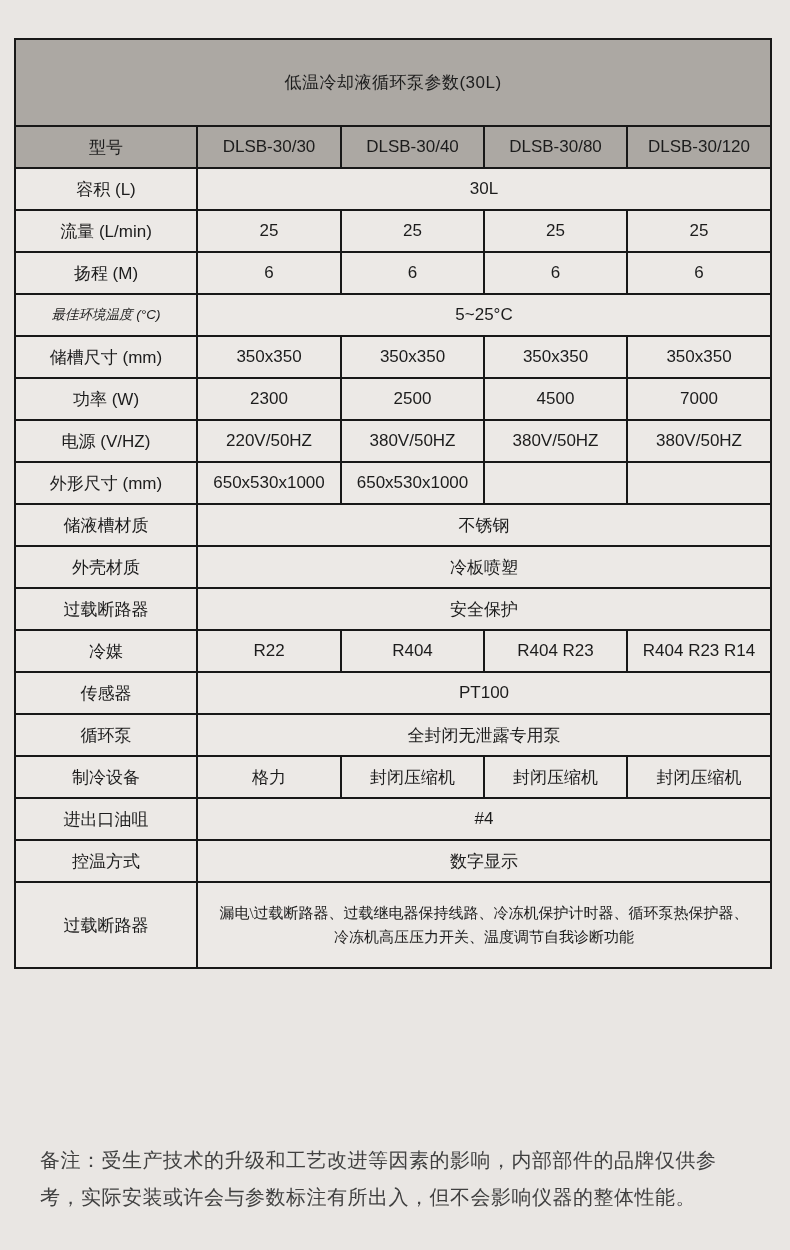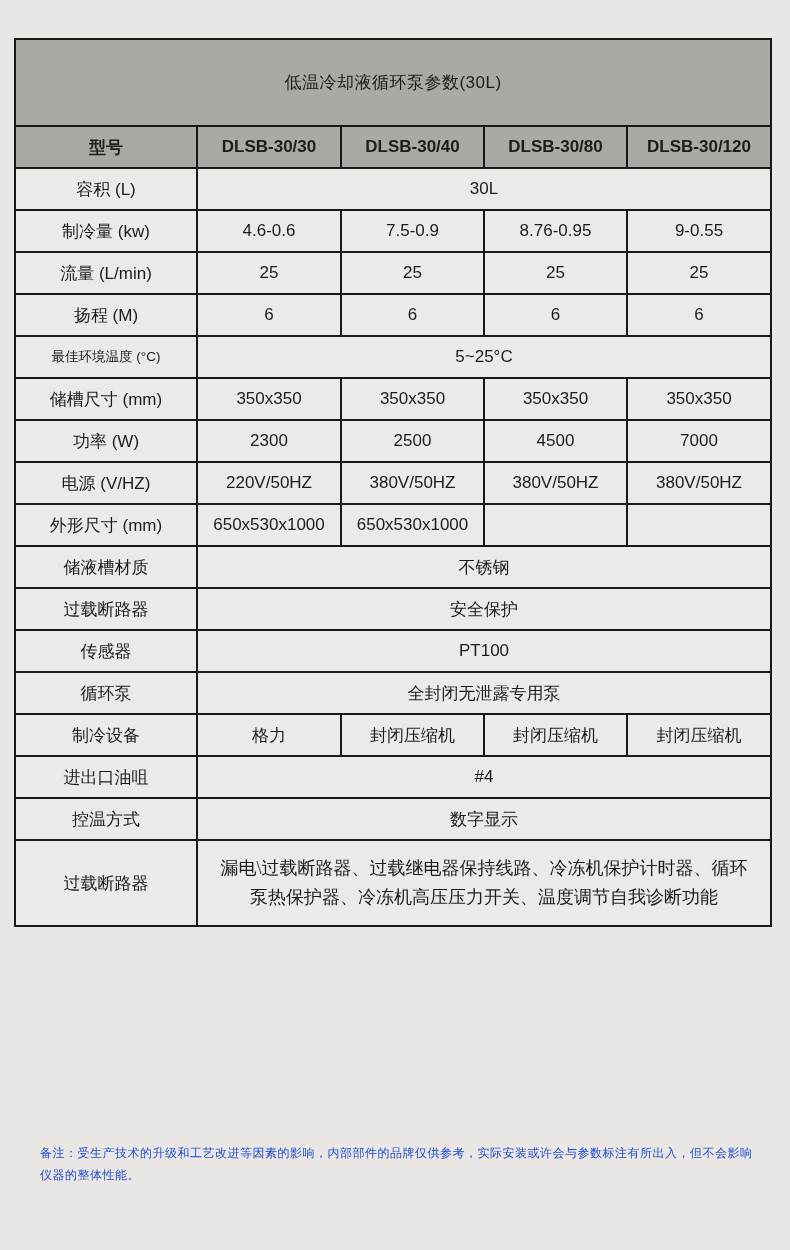--- a/index.html
+++ b/index.html
@@ -37,50 +37,51 @@
   .title-cell {
     background: #aca8a3;
     height: 85px;
     font-weight: bold;
     font-size: 17.5px;
     letter-spacing: 0.5px;
   }
   .header-row th {
     background: #aca8a3;
     height: 40px;
-    font-weight: bold;
+    font-weight: normal;
     font-size: 17px;
   }
   .spec-table tbody td {
     height: 40px;
     background: #ece9e6;
   }
   .spec-table tbody td.small-label {
     font-size: 13.5px;
+    font-style: italic;
   }
   .spec-table tbody td.safety-cell {
-    font-size: 18px;
+    font-size: 15px;
     line-height: 1.6;
     padding: 10px 14px;
     height: auto;
     white-space: normal;
     font-family: Liberation Serif, serif;
   }
   .spec-table tbody tr.tall-row td {
     height: 64px;
   }
   .note {
     position: absolute;
     left: 40px;
     top: 1142px;
     width: 716px;
-    font-size: 12px;
+    font-size: 20px;
     line-height: 1.85;
     letter-spacing: 0.5px;
-    color: #1d4ed8;
+    color: #404040;
     white-space: normal;
   }
 </style>
 </head>
 <body>
 
 <table class="spec-table">
   <colgroup>
     <col style="width:182px">
     <col style="width:144px">
@@ -99,27 +100,20 @@
       <th>DLSB-30/80</th>
       <th>DLSB-30/120</th>
     </tr>
   </thead>
   <tbody id="spec-body">
       <tr>
         <td>容积 (L)</td>
         <td colspan="4">30L</td>
       </tr>
       <tr>
-        <td>制冷量 (kw)</td>
-        <td>4.6-0.6</td>
-        <td>7.5-0.9</td>
-        <td>8.76-0.95</td>
-        <td>9-0.55</td>
-      </tr>
-      <tr>
         <td>流量 (L/min)</td>
         <td>25</td>
         <td>25</td>
         <td>25</td>
         <td>25</td>
       </tr>
       <tr>
         <td>扬程 (M)</td>
         <td>6</td>
         <td>6</td>
@@ -156,22 +150,33 @@
         <td>650x530x1000</td>
         <td>650x530x1000</td>
         <td></td>
         <td></td>
       </tr>
       <tr>
         <td>储液槽材质</td>
         <td colspan="4">不锈钢</td>
       </tr>
       <tr>
+        <td>外壳材质</td>
+        <td colspan="4">冷板喷塑</td>
+      </tr>
+      <tr>
         <td>过载断路器</td>
         <td colspan="4">安全保护</td>
+      </tr>
+      <tr>
+        <td>冷媒</td>
+        <td>R22</td>
+        <td>R404</td>
+        <td>R404 R23</td>
+        <td>R404 R23 R14</td>
       </tr>
       <tr>
         <td>传感器</td>
         <td colspan="4">PT100</td>
       </tr>
       <tr>
         <td>循环泵</td>
         <td colspan="4">全封闭无泄露专用泵</td>
       </tr>
       <tr>

